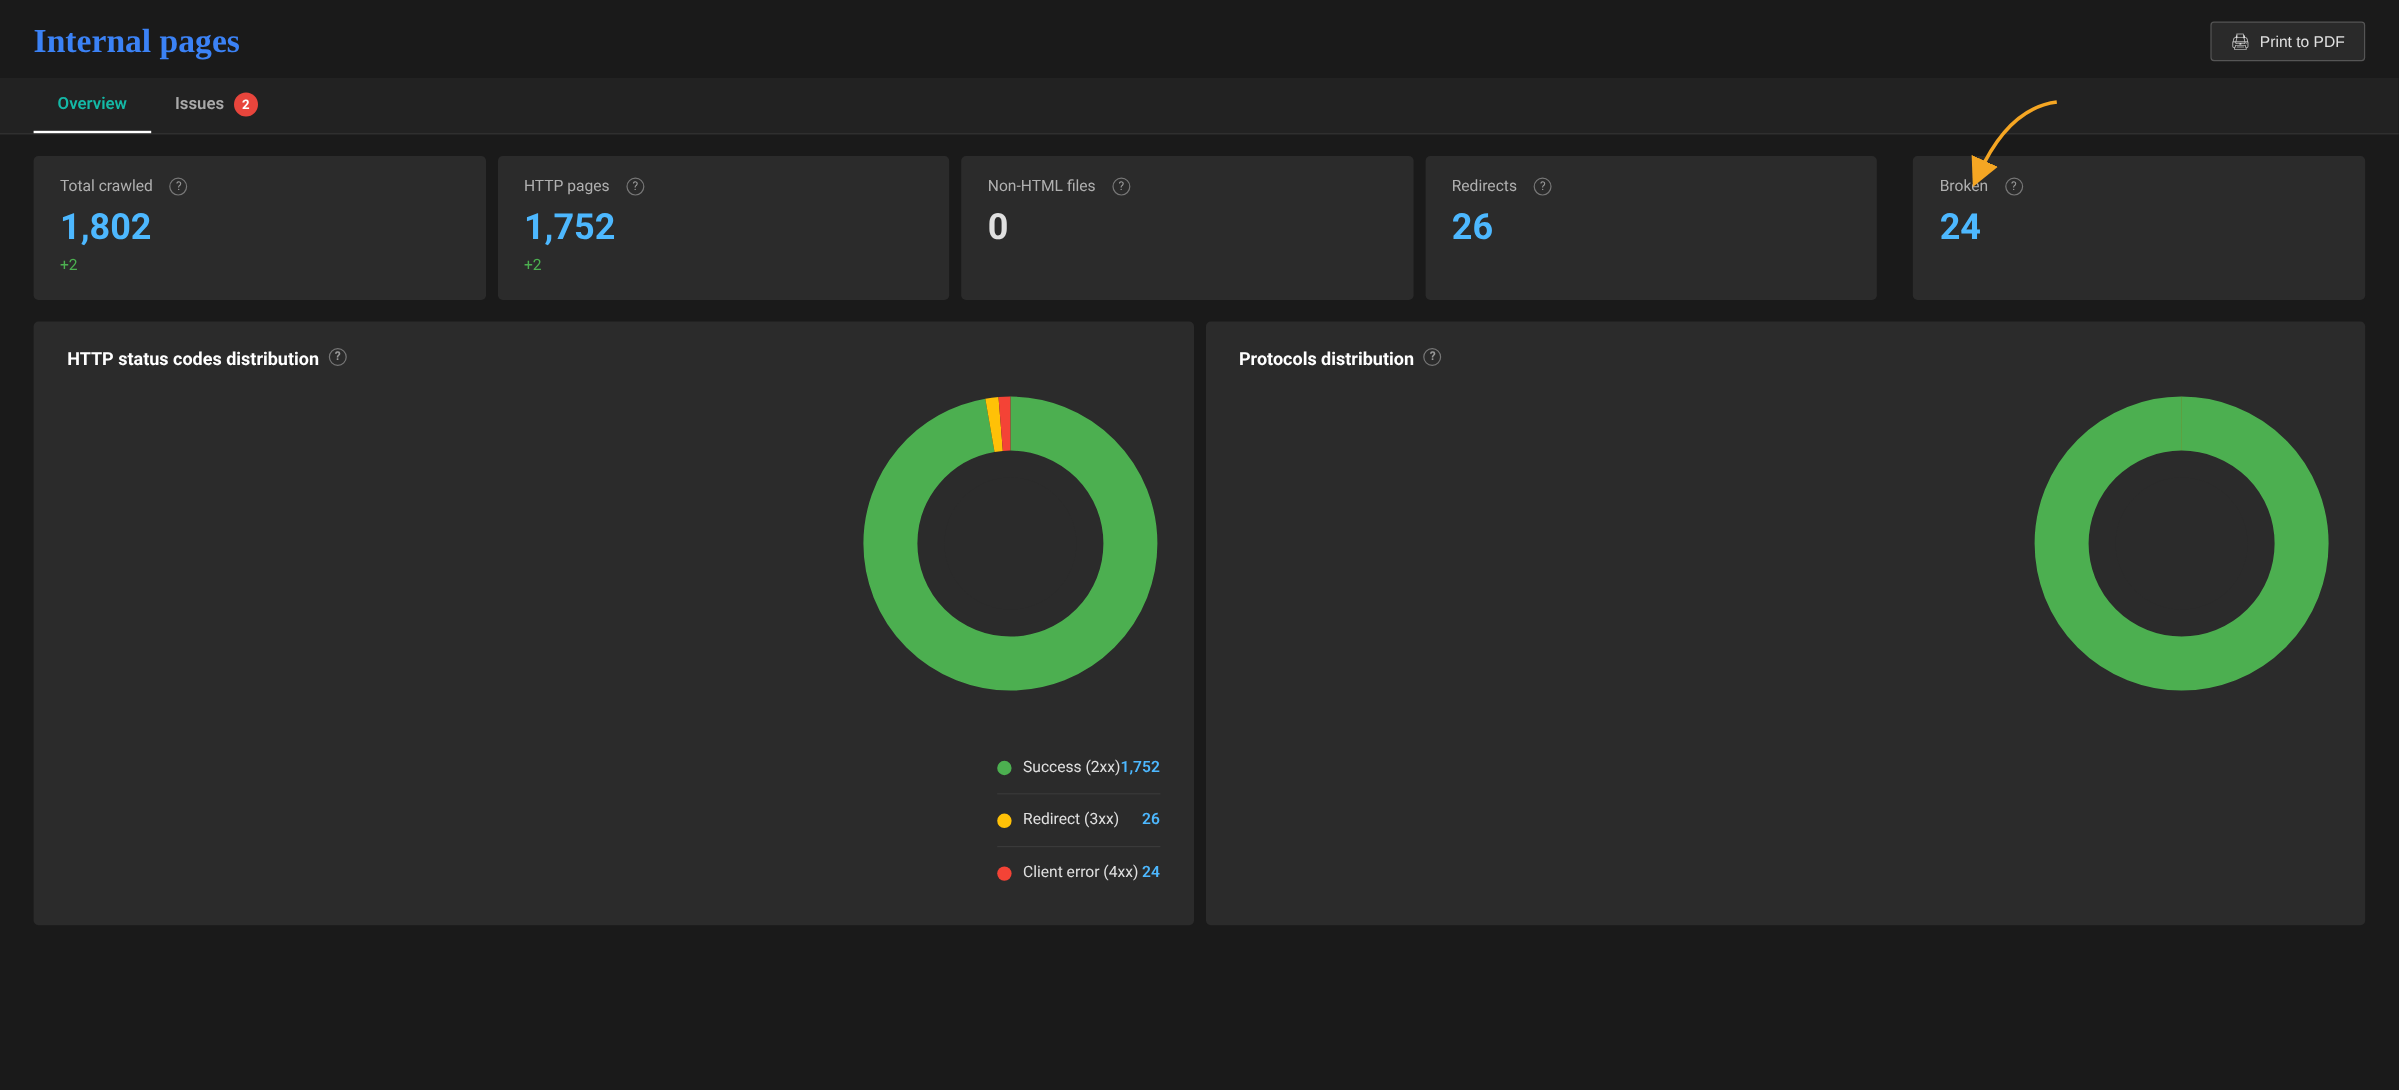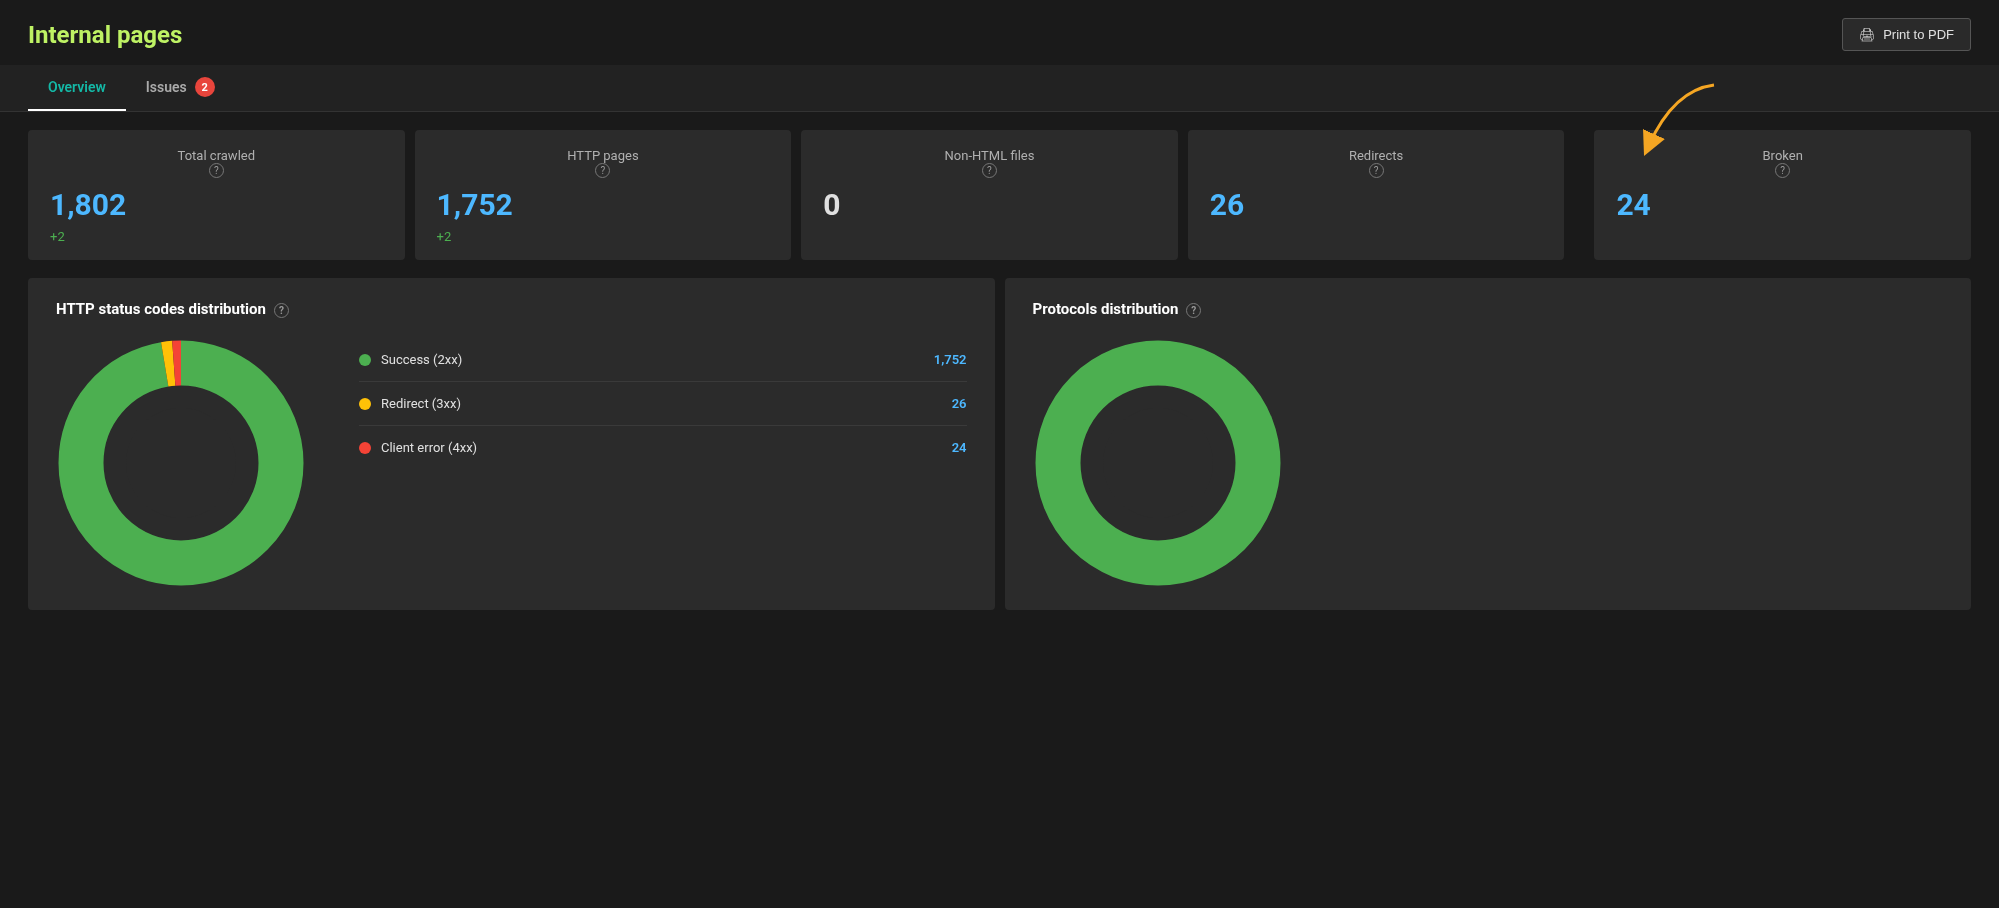--- a/index.html
+++ b/index.html
@@ -13,23 +13,24 @@
 
     .page-header {
       display: flex;
       justify-content: space-between;
       align-items: center;
       padding: 18px 28px 14px 28px;
       background: #1a1a1a;
     }
 
     .page-title {
-      font-size: 24px;
+      font-size: 28px;
       font-weight: 700;
-      color: #bef264;
+      color: #3b82f6;
+      font-family: Liberation Serif, serif;
     }
 
     .print-btn {
       display: flex;
       align-items: center;
       gap: 8px;
       background: #2a2a2a;
       border: 1px solid #555;
       color: #e0e0e0;
       padding: 8px 16px;
@@ -88,22 +89,21 @@
       flex: 1;
       min-height: 120px;
     }
 
     .stat-label {
       font-size: 13px;
       color: #b0b0b0;
       margin-bottom: 10px;
       display: flex;
       align-items: center;
-      gap: 0;
-      flex-direction: column;
+      gap: 14px;
     }
 
     .stat-value {
       font-size: 30px;
       font-weight: 700;
       color: #4db8ff;
       line-height: 1.1;
     }
 
     .stat-value.zero {
@@ -141,28 +141,29 @@
       padding: 22px 28px;
       flex: 1;
     }
 
     .chart-title {
       font-size: 15px;
       font-weight: 700;
       color: #ffffff;
       margin-bottom: 20px;
       display: flex;
+      align-items: flex-start;
+      gap: 8px;
+    }
+
+    .chart-content {
+      display: flex;
       align-items: flex-end;
-      gap: 8px;
-    }
-
-    .chart-content {
-      display: flex;
-      align-items: flex-start;
-      gap: 53px;
+      gap: 40px;
+      flex-direction: column;
     }
 
     
     .donut-container {
       position: relative;
       width: 250px;
       height: 250px;
       flex-shrink: 0;
     }
 

